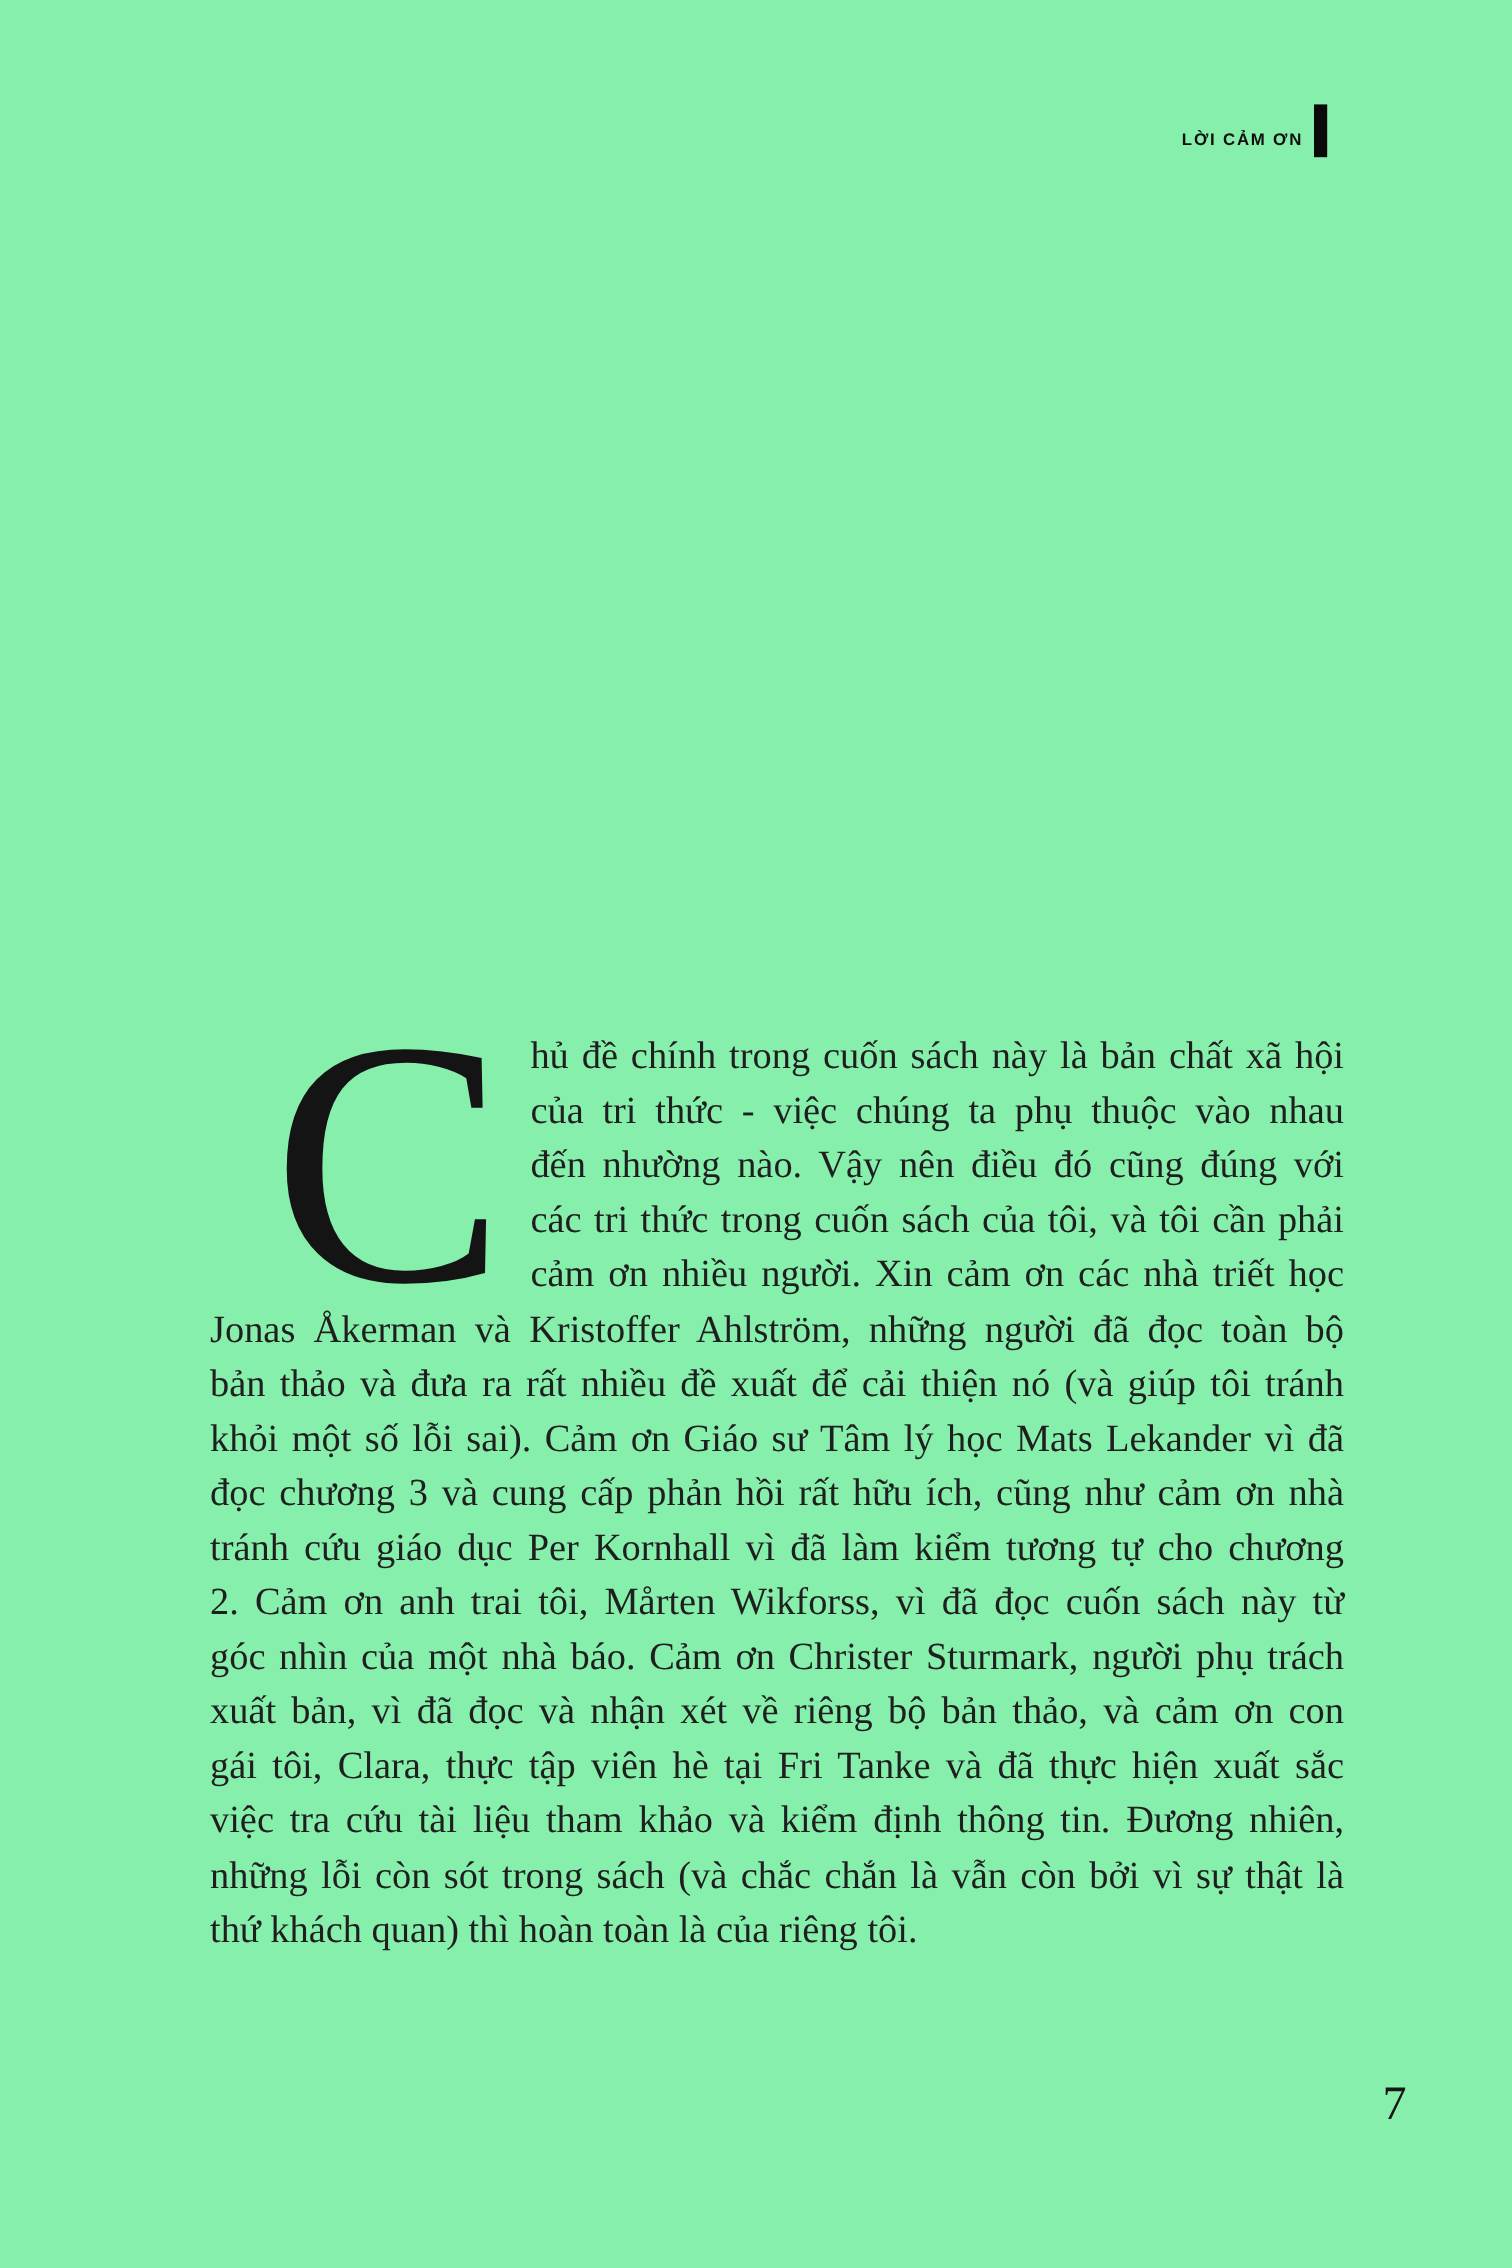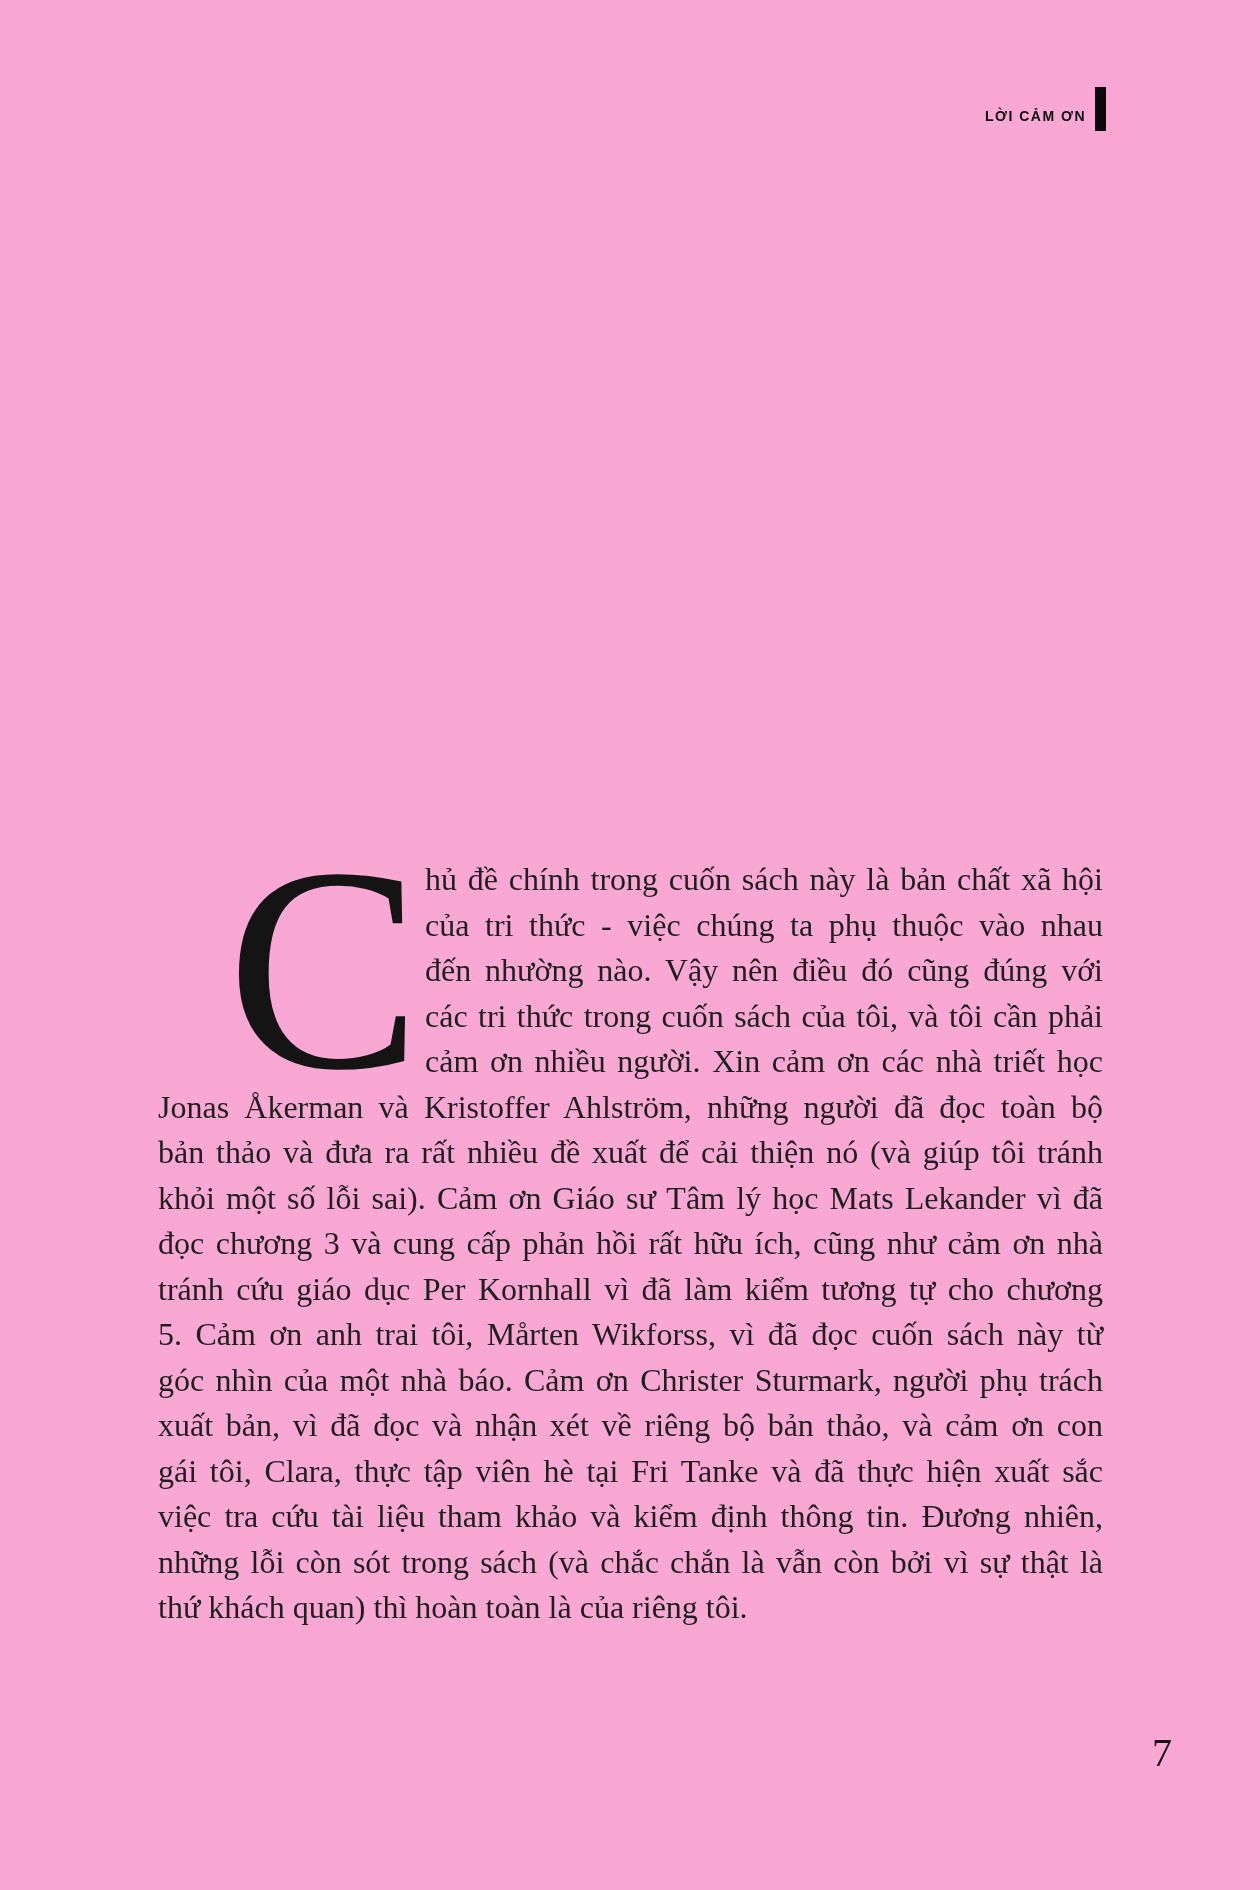--- a/index.html
+++ b/index.html
@@ -1,20 +1,20 @@
 <!DOCTYPE html>
 <html><head>
 <meta charset="utf-8">
 <style>
   html,body{margin:0;padding:0;background:#e8e8e8;}
   .page{
     position:relative;
     width:1260px;height:1890px;
     margin:0 auto;
-    background:#f9a8d4;
+    background:#86efac;
     overflow:hidden;
     font-family:"Liberation Serif", serif;
     color:#1f1f1f;
   }
 
   
   .header{
     position:absolute;
     top:87px;right:154px;
     display:flex;align-items:center;gap:9px;
@@ -40,21 +40,21 @@
     left:227px;top:824px;
     font-size:291px;
     line-height:1;
     color:#141414;
     font-family:"Liberation Serif", serif;
   }
 
   
   .body-text{
     position:absolute;
-    left:158px;top:857px;
+    left:175px;top:857px;
     width:945px;
   }
   .line{
     height:45.5px;
     font-size:32px;
     line-height:45.5px;
     text-align:justify;
     text-align-last:justify;
     white-space:normal;
     color:#1f1f1f;
@@ -93,21 +93,21 @@
       <div class="line indent"><span>hủ đề chính trong cuốn sách này là bản chất xã hội</span></div>
       <div class="line indent"><span>của tri thức - việc chúng ta phụ thuộc vào nhau</span></div>
       <div class="line indent"><span>đến nhường nào. Vậy nên điều đó cũng đúng với</span></div>
       <div class="line indent"><span>các tri thức trong cuốn sách của tôi, và tôi cần phải</span></div>
       <div class="line indent"><span>cảm ơn nhiều người. Xin cảm ơn các nhà triết học</span></div>
       <div class="line"><span>Jonas Åkerman và Kristoffer Ahlström, những người đã đọc toàn bộ</span></div>
       <div class="line"><span>bản thảo và đưa ra rất nhiều đề xuất để cải thiện nó (và giúp tôi tránh</span></div>
       <div class="line"><span>khỏi một số lỗi sai). Cảm ơn Giáo sư Tâm lý học Mats Lekander vì đã</span></div>
       <div class="line"><span>đọc chương 3 và cung cấp phản hồi rất hữu ích, </span><span class="bold">cũng như cảm ơn</span><span> nhà</span></div>
       <div class="line"><span>tránh cứu giáo dục </span><span class="bold">Per Kornhall vì</span><span> đã làm kiểm tương tự cho chương</span></div>
-      <div class="line"><span>5. Cảm ơn anh trai tôi, Mårten Wikforss, vì đã đọc cuốn sách này từ</span></div>
+      <div class="line"><span>2. Cảm ơn anh trai tôi, Mårten Wikforss, vì đã đọc cuốn sách này từ</span></div>
       <div class="line"><span>góc nhìn của một nhà báo. Cảm ơn Christer Sturmark, người phụ trách</span></div>
       <div class="line"><span>xuất bản, vì đã đọc và nhận xét về riêng bộ bản thảo, và cảm ơn con</span></div>
       <div class="line"><span>gái tôi, Clara, thực tập viên hè tại Fri Tanke và đã thực hiện xuất sắc</span></div>
       <div class="line"><span>việc tra cứu tài liệu tham khảo và kiểm định thông tin. Đương nhiên,</span></div>
       <div class="line"><span>những lỗi còn sót trong sách (và chắc chắn là vẫn còn bởi vì sự thật là</span></div>
       <div class="line last"><span>thứ khách quan) thì hoàn toàn là của riêng tôi.</span></div>
     </div>
 
   <div class="page-num">7</div>
 

